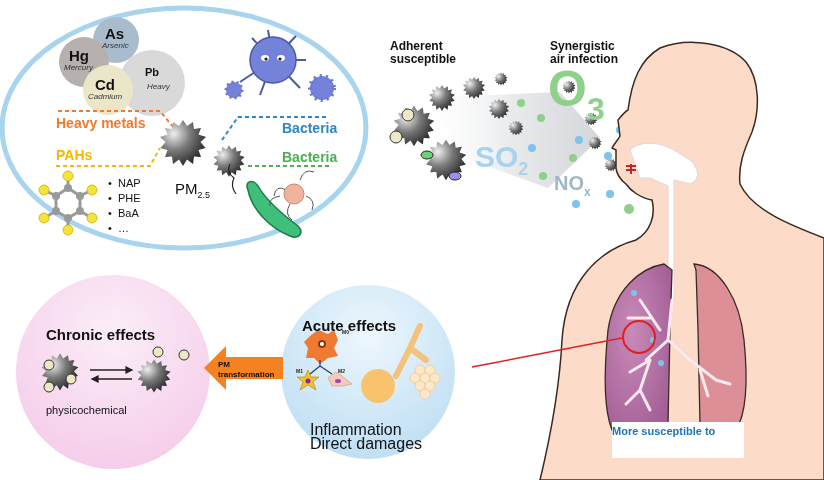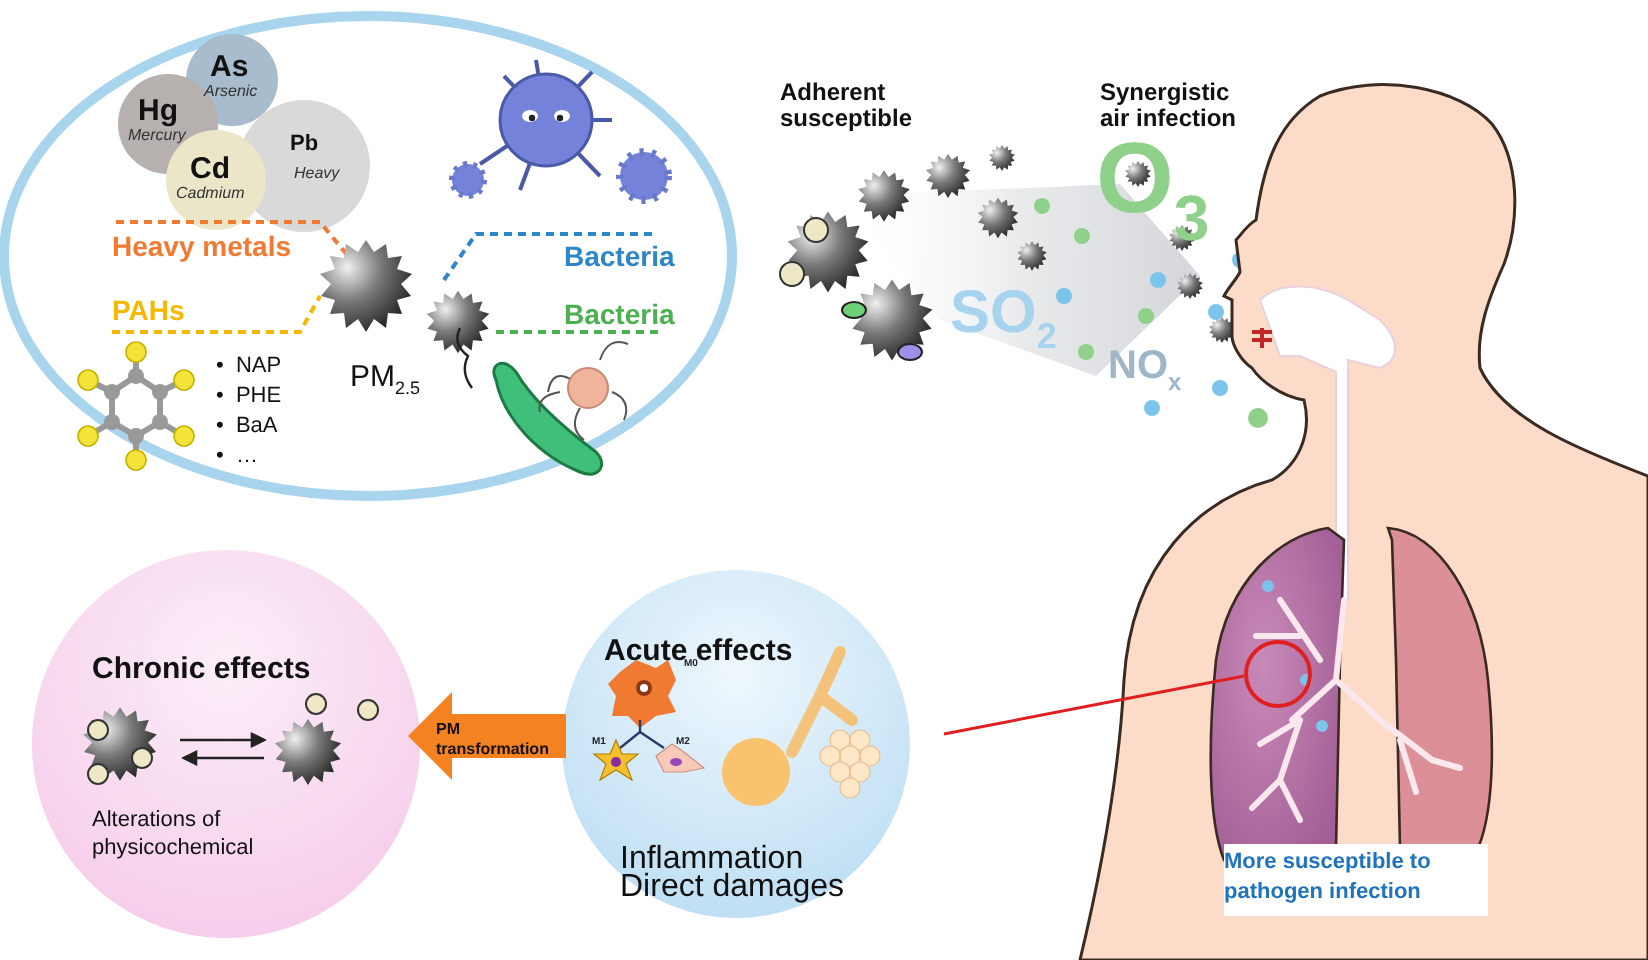--- a/index.html
+++ b/index.html
@@ -266,35 +266,33 @@
   <div>Synergistic</div>
   <div>air infection</div>
 </div>
 
 <span class="lbl bold" style="left:548px;top:62px;font-size:50px;color:#8fd08a"><span>O</span><span style="font-size:32px;position:relative;top:14px">3</span></span>
 <span class="lbl bold" style="left:475px;top:140px;font-size:30px;color:#a7d3ee"><span>SO</span><span style="font-size:18px;position:relative;top:8px">2</span></span>
 <span class="lbl bold" style="left:554px;top:172px;font-size:20px;color:#9fb6c8"><span>NO</span><span style="font-size:12px;position:relative;top:6px">x</span></span>
 
 <span class="lbl bold center" style="left:46px;top:327px;width:134px;font-size:15px;color:#111">Chronic effects</span>
 <div class="lbl center" style="left:46px;top:403px;width:134px;font-size:11px;color:#111;line-height:14px">
-  <div>Alterations of</div>
   <div>physicochemical</div>
 </div>
 
 <div class="lbl bold center" style="left:218px;top:360px;width:66px;font-size:8px;color:#111;line-height:10px">
   <div>PM</div>
   <div>transformation</div>
 </div>
 
 <span class="lbl bold center" style="left:302px;top:318px;width:132px;font-size:15px;color:#111">Acute effects</span>
 <span class="lbl bold" style="left:342px;top:330px;font-size:5px;color:#222">M0</span>
 <span class="lbl bold" style="left:296px;top:369px;font-size:5px;color:#222">M1</span>
 <span class="lbl bold" style="left:338px;top:369px;font-size:5px;color:#222">M2</span>
 <div class="lbl center" style="left:310px;top:423px;width:120px;font-size:16px;color:#111;line-height:14px">
   <div>Inflammation</div>
   <div>Direct damages</div>
 </div>
 
 <div class="lbl bold center" style="left:612px;top:424px;width:132px;font-size:11px;color:#1e73be;line-height:15px">
   <div>More susceptible to</div>
-  <div>pathogen infection</div>
 </div>
 </div>
 
 </body></html>

